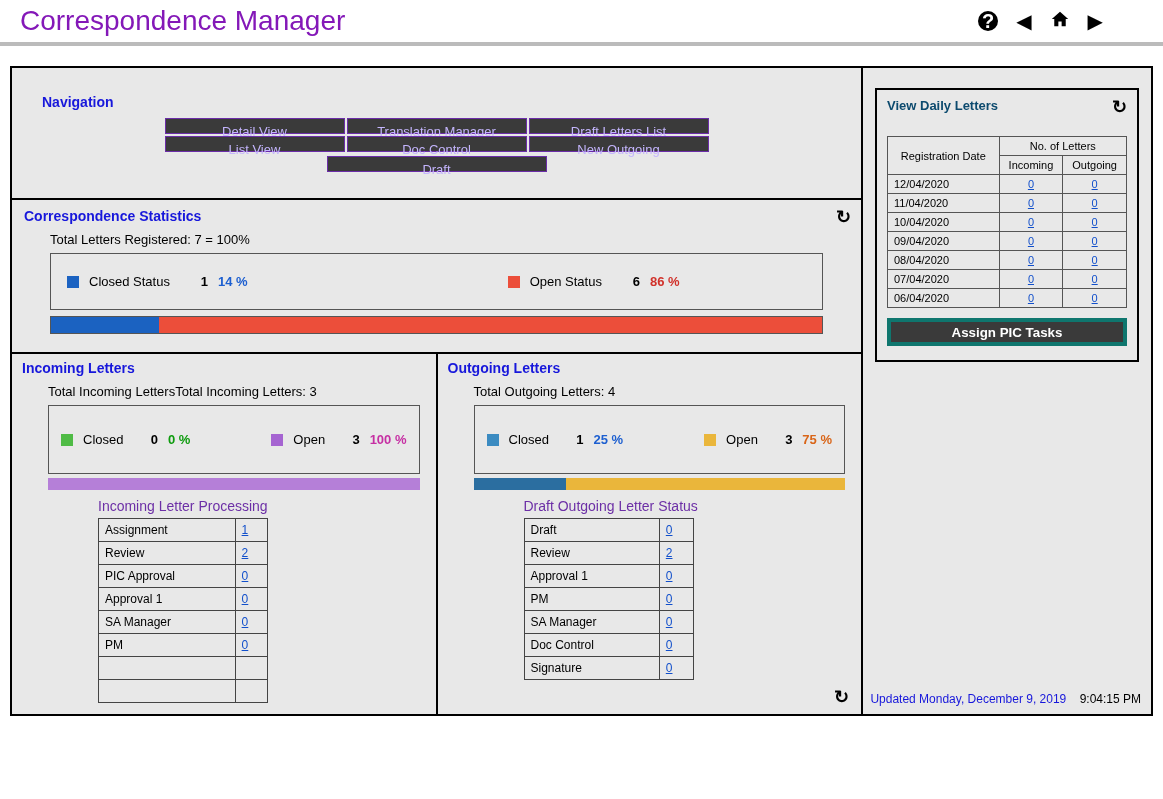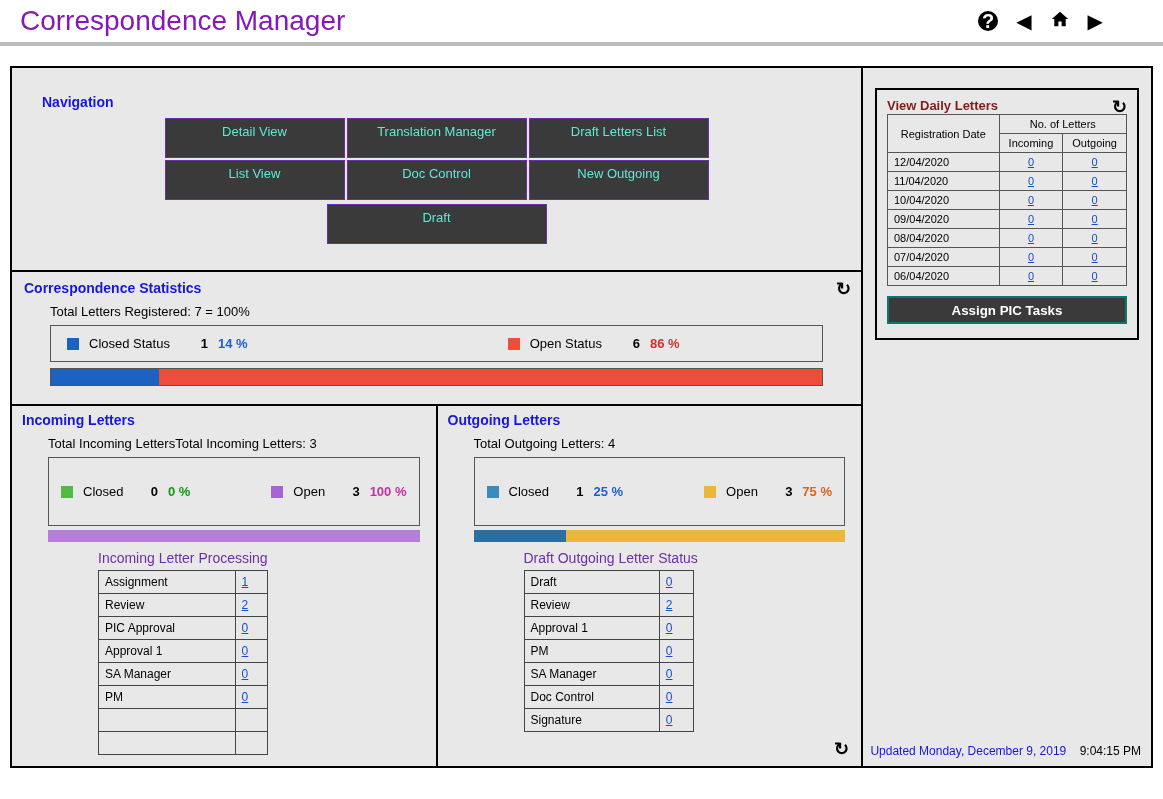--- a/index.html
+++ b/index.html
@@ -52,32 +52,32 @@
     color: #1717db;
     font-weight: bold;
     font-size: 14px;
     margin: 0 0 8px 4px;
   }
   .nav-buttons {
     display:flex;flex-direction:column;align-items:center;gap:2px;
   }
   .nav-row { display:flex;gap:2px;justify-content:center; }
   .nav-btn {
-    background:#3a3a3a;color:#5eead4;border:1px solid #6b2da8;
-    width:180px;height:40px;line-height:26px;text-align:center;
+    background:#3a3a3a;color:#c4b5fd;border:1px solid #6b2da8;
+    width:180px;height:16px;line-height:26px;text-align:center;
     cursor:pointer;font-size:13px;
   }
   .find-btn { width:220px;margin-top:2px; }
   .refresh-icon {
     position:absolute;top:6px;right:10px;cursor:pointer;font-size:18px;font-weight:bold;
   }
   .stats-panel { padding:8px; }
   .stats-info { margin:0 0 6px 30px; }
   .stat-box {
-    border:1px solid #555;margin:0 30px 6px 30px;padding:10px 16px;
+    border:1px solid #555;margin:0 30px 6px 30px;padding:20px 16px;
     display:flex;gap:260px;align-items:flex-end;
   }
   .stat-item { display:flex;align-items:center;gap:10px; }
   .swatch { width:12px;height:12px;display:inline-block; }
   .swatch-blue { background:#1b62c1; }
   .swatch-red  { background:#ec4e3a; }
   .swatch-green{ background:#4fbb45; }
   .swatch-purple{background:#a564d1;}
   .swatch-teal { background:#3b8bc1; }
   .swatch-yellow{background:#eab63b;}
@@ -117,32 +117,32 @@
     grid-column: 2;
     background:#e8e8e8;border:1px solid #000;
     padding:20px 12px 8px 12px;
     position:relative;
     display:flex;flex-direction:column;
   }
   .daily-box {
     border:2px solid #000;padding:8px 10px 14px 10px;position:relative;
   }
   .daily-title {
-    color:#7f1d1d;font-weight:bold;margin-bottom:1px;
+    color:#0c4a6e;font-weight:bold;margin-bottom:23px;
   }
   .daily-table {
     border-collapse:collapse;width:100%;font-size:11px;
   }
   .daily-table th,.daily-table td {
     border:1px solid #555;padding:3px 4px;text-align:center;
   }
   .daily-table th { font-weight:normal; background:#e8e8e8; }
   .daily-table td:first-child { text-align:left;padding-left:6px; }
   .assign-btn {
-    background:#3a3a3a;color:#fff;border:2px solid #0f766e;
+    background:#3a3a3a;color:#fff;border:4px solid #0f766e;
     width:100%;height:28px;margin-top:10px;cursor:pointer;font-weight:bold;
   }
   .footer-line {
     position:absolute;bottom:8px;right:10px;font-size:12px;
   }
   .footer-date { color:#1717db;text-align:right; }
   .pct-green { color:#0d9b0d;font-weight:bold; }
   .pct-magenta{ color:#c62fa3;font-weight:bold; }
   .pct-orange { color:#d96518;font-weight:bold; }
   .refresh-bottom {

